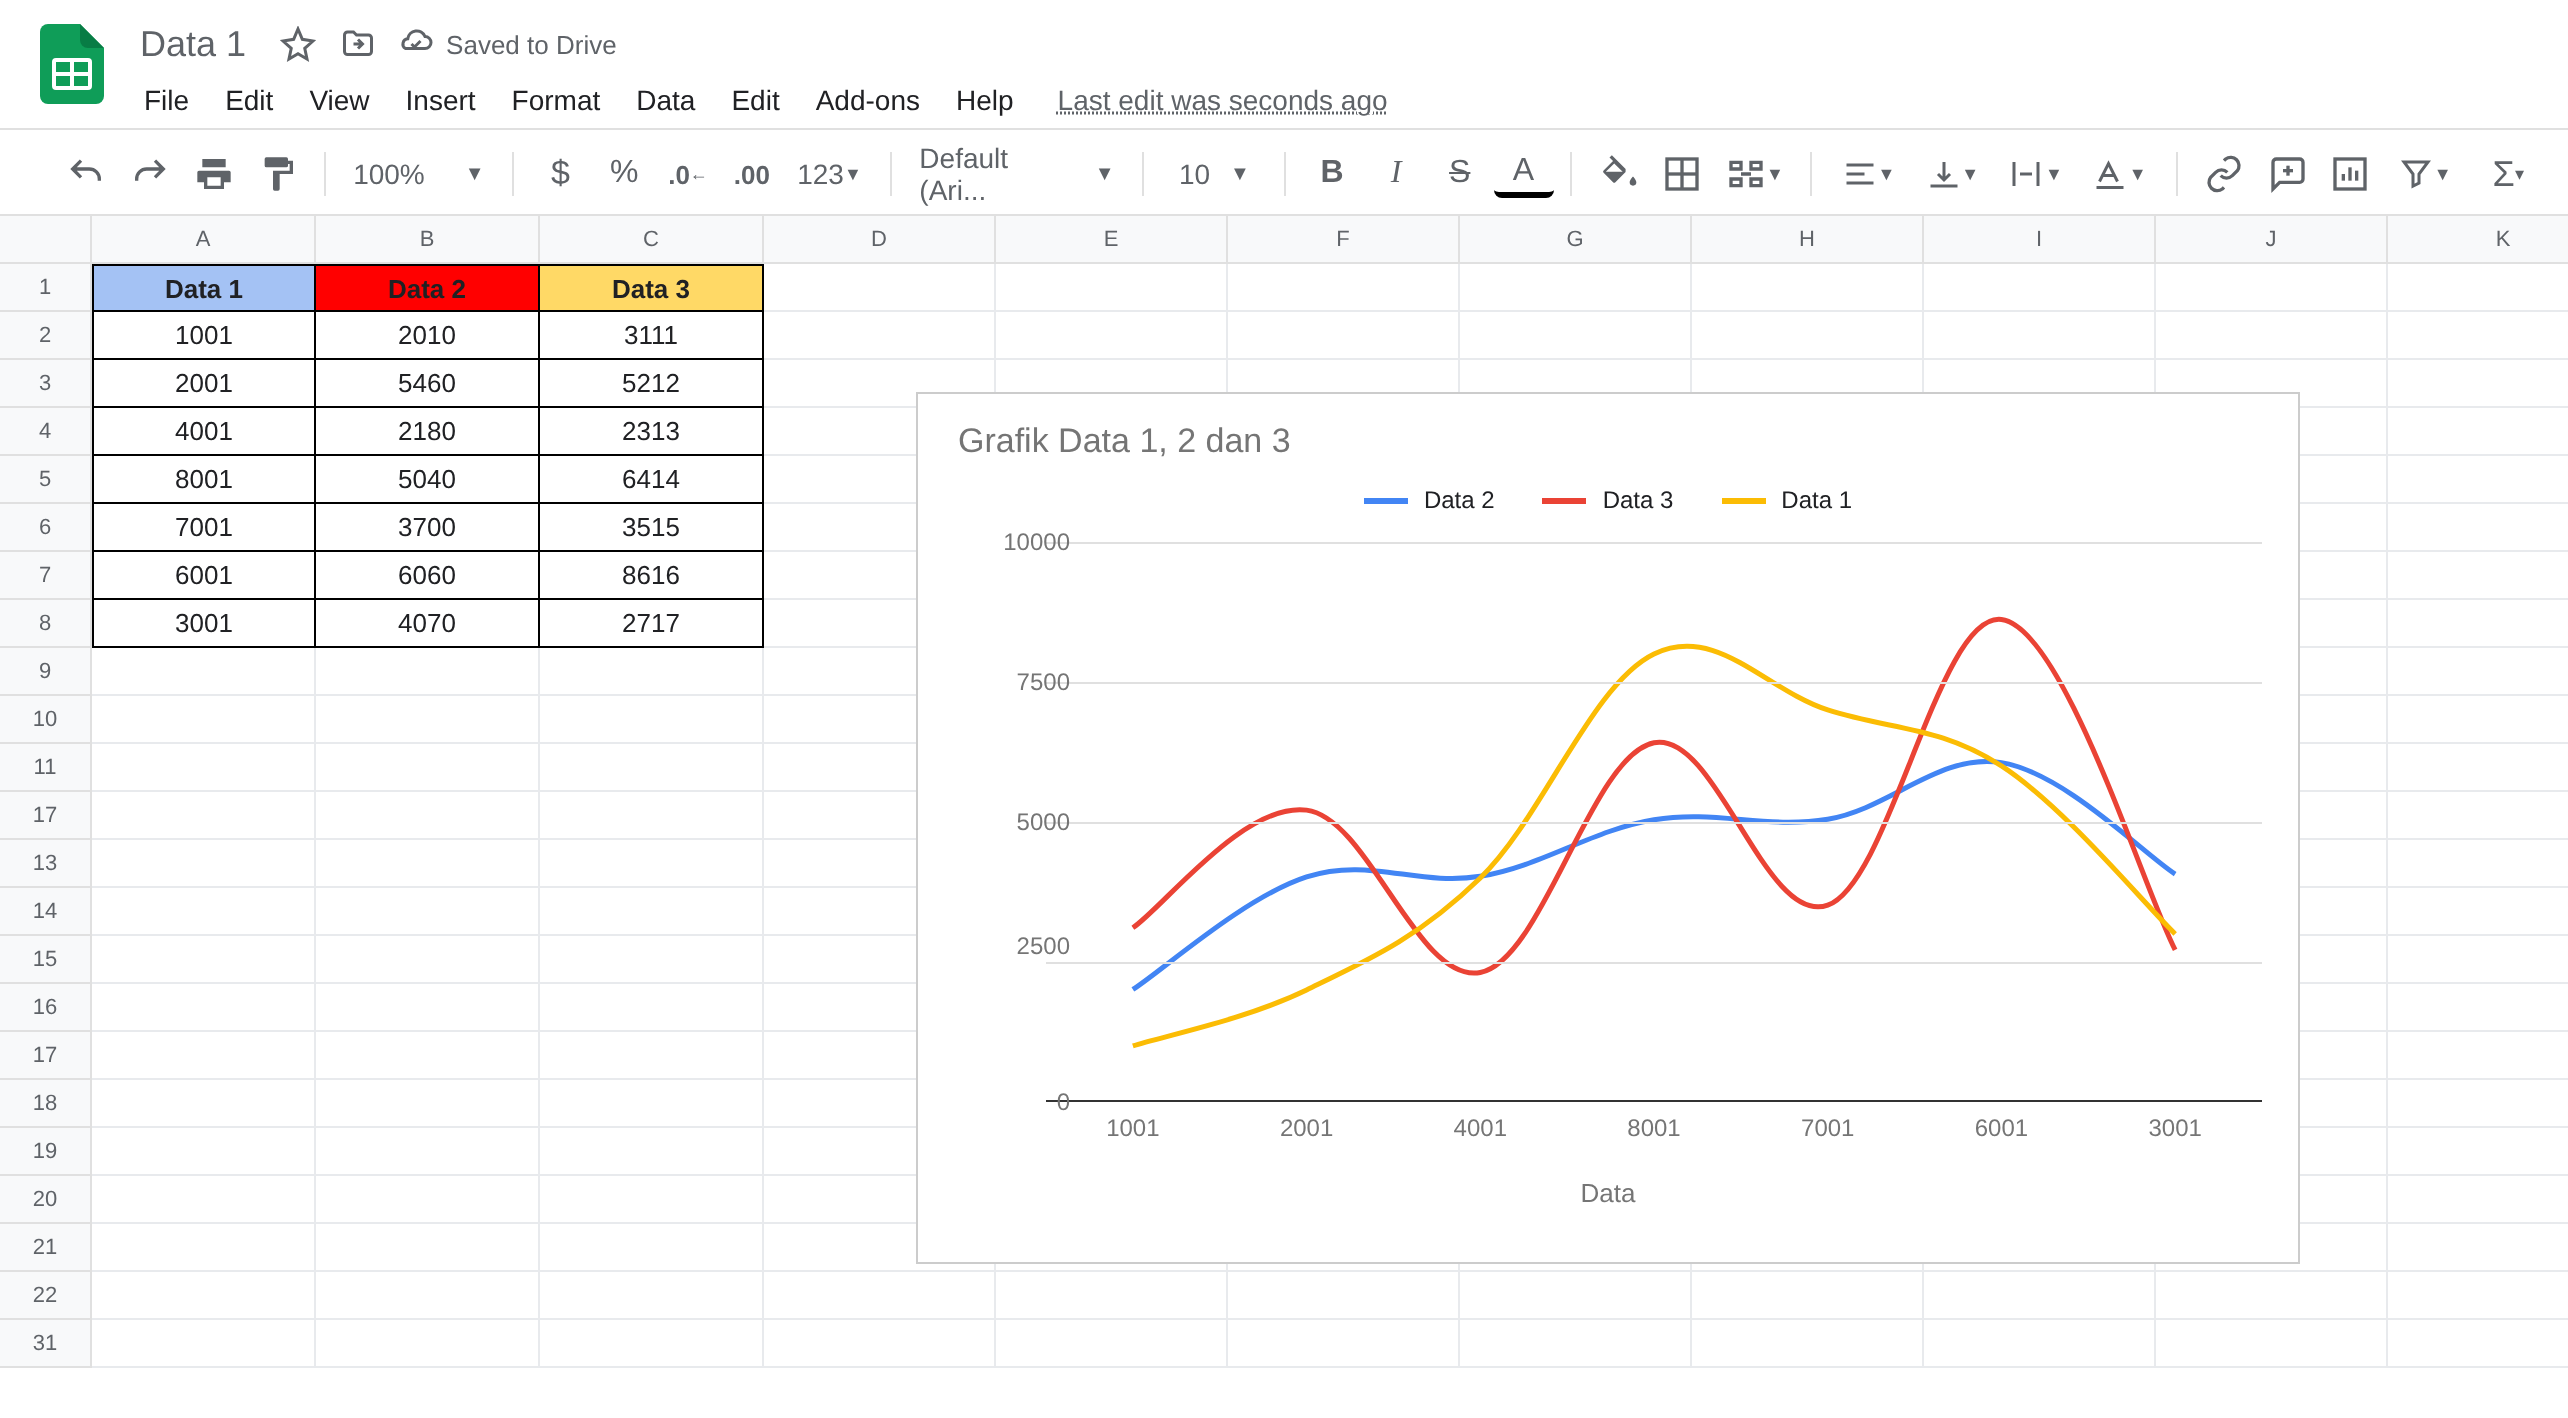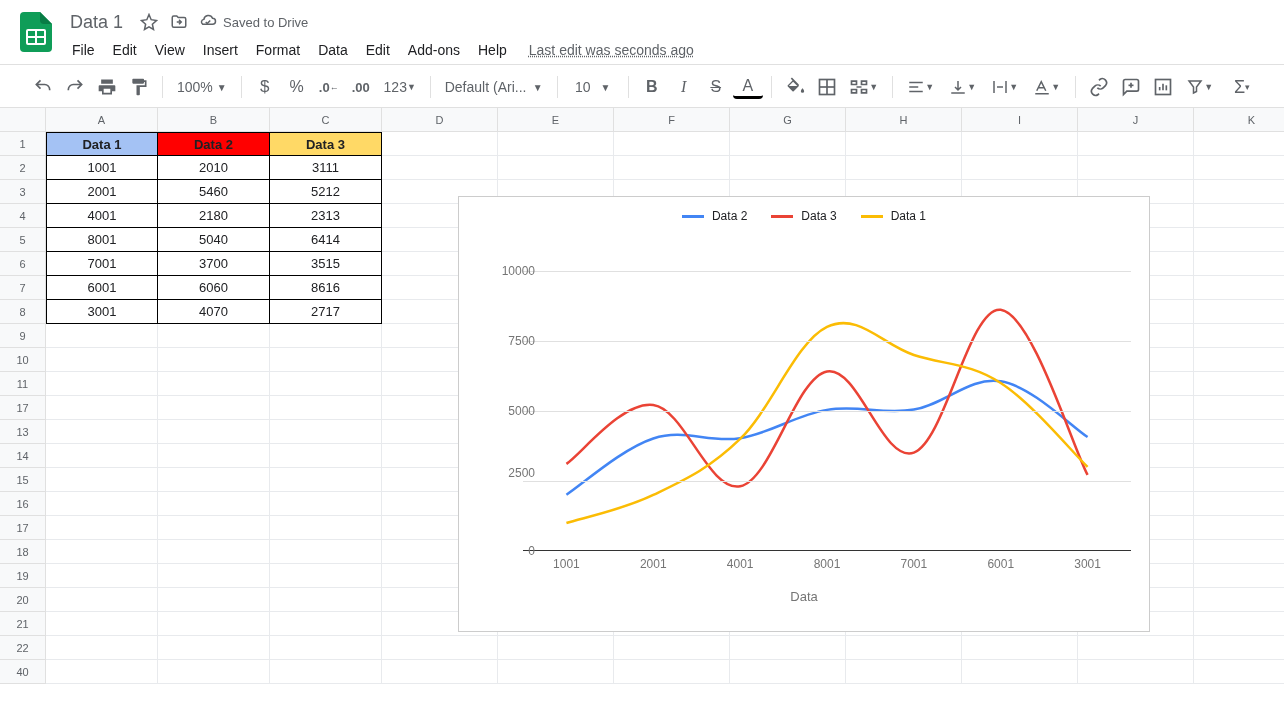--- a/index.html
+++ b/index.html
@@ -15,21 +15,21 @@
 .saved-text { font-size: 13px; color:#5f6368; display:flex; align-items:center; gap:6px; }
 .menubar { display:flex; gap: 2px; height: 28px; align-items:center; }
 .menu-item { padding: 4px 8px; font-size: 14px; color: #202124; cursor:pointer; border-radius: 4px; }
 .last-edit { color:#5f6368; text-decoration: underline dotted; margin-left:12px; font-size:14px; cursor:pointer; }
 
 
 .toolbar-wrap { border-bottom: 1px solid #e0e0e0; border-top: 1px solid #e0e0e0; height: 44px; }
 .toolbar { height: 44px; display:flex; align-items:center; padding: 0 10px 0 28px; gap: 2px; }
 .tbtn { width: 30px; height: 30px; display:flex; align-items:center; justify-content:center; border-radius: 4px; color:#5f6368; cursor:pointer; }
 .tsep { width: 1px; height: 22px; background: #e0e0e0; margin: 0 6px; }
-.zoom-sel, .font-sel, .size-sel { height: 26px; display:flex; align-items:center; gap:4px; padding: 0 6px; color:#5f6368; font-size:14px; cursor:pointer; }
+.zoom-sel, .font-sel, .size-sel { height: 26px; display:flex; align-items:center; gap:20px; padding: 0 6px; color:#5f6368; font-size:14px; cursor:pointer; }
 .zoom-sel .arrow, .font-sel .arrow, .size-sel .arrow { font-size:10px; color:#5f6368; }
 .font-sel { width: 110px; justify-content:space-between; border: none; }
 .size-sel { width: 54px; justify-content:center; gap:10px; }
 .color-underline { border-bottom: 3px solid #000; height:24px; }
 
 
 .sheet-area { display:flex; height: calc(709px - 64px - 44px); }
 .sheet { position: relative; }
 .corner { width:46px; height:24px; border-right:1px solid #e0e0e0; border-bottom:1px solid #e0e0e0; background:#f8f9fa; }
 .col-headers { display:flex; position:absolute; left:46px; top:0; height:24px; }
@@ -273,21 +273,21 @@
         <div class="row-h">13</div>
         <div class="row-h">14</div>
         <div class="row-h">15</div>
         <div class="row-h">16</div>
         <div class="row-h">17</div>
         <div class="row-h">18</div>
         <div class="row-h">19</div>
         <div class="row-h">20</div>
         <div class="row-h">21</div>
         <div class="row-h">22</div>
-        <div class="row-h">40</div>
+        <div class="row-h">31</div>
       </div>
     <div class="grid" id="grid">
         <div class="grid-row">
           <div class="cell data-cell data-top data-left hdr1" style="width: 112px;">Data 1</div>
           <div class="cell data-cell data-top hdr2" style="width: 112px;">Data 2</div>
           <div class="cell data-cell data-top hdr3" style="width: 112px;">Data 3</div>
           <div class="cell" style="width: 116px;"></div>
           <div class="cell" style="width: 116px;"></div>
           <div class="cell" style="width: 116px;"></div>
           <div class="cell" style="width: 116px;"></div>
@@ -578,20 +578,21 @@
           <div class="cell" style="width: 116px;"></div>
           <div class="cell" style="width: 116px;"></div>
           <div class="cell" style="width: 116px;"></div>
           <div class="cell" style="width: 116px;"></div>
           <div class="cell" style="width: 116px;"></div>
           <div class="cell" style="width: 116px;"></div>
         </div>
       </div>
 
     <div class="chart-box">
+      <div class="chart-title">Grafik Data 1, 2 dan 3</div>
       <div class="chart-legend" id="legend">
           <div class="legend-item">
             <div class="legend-swatch" style="background: rgb(66, 133, 244);"></div>
             <span>Data 2</span>
           </div>
           <div class="legend-item">
             <div class="legend-swatch" style="background: rgb(234, 67, 53);"></div>
             <span>Data 3</span>
           </div>
           <div class="legend-item">

